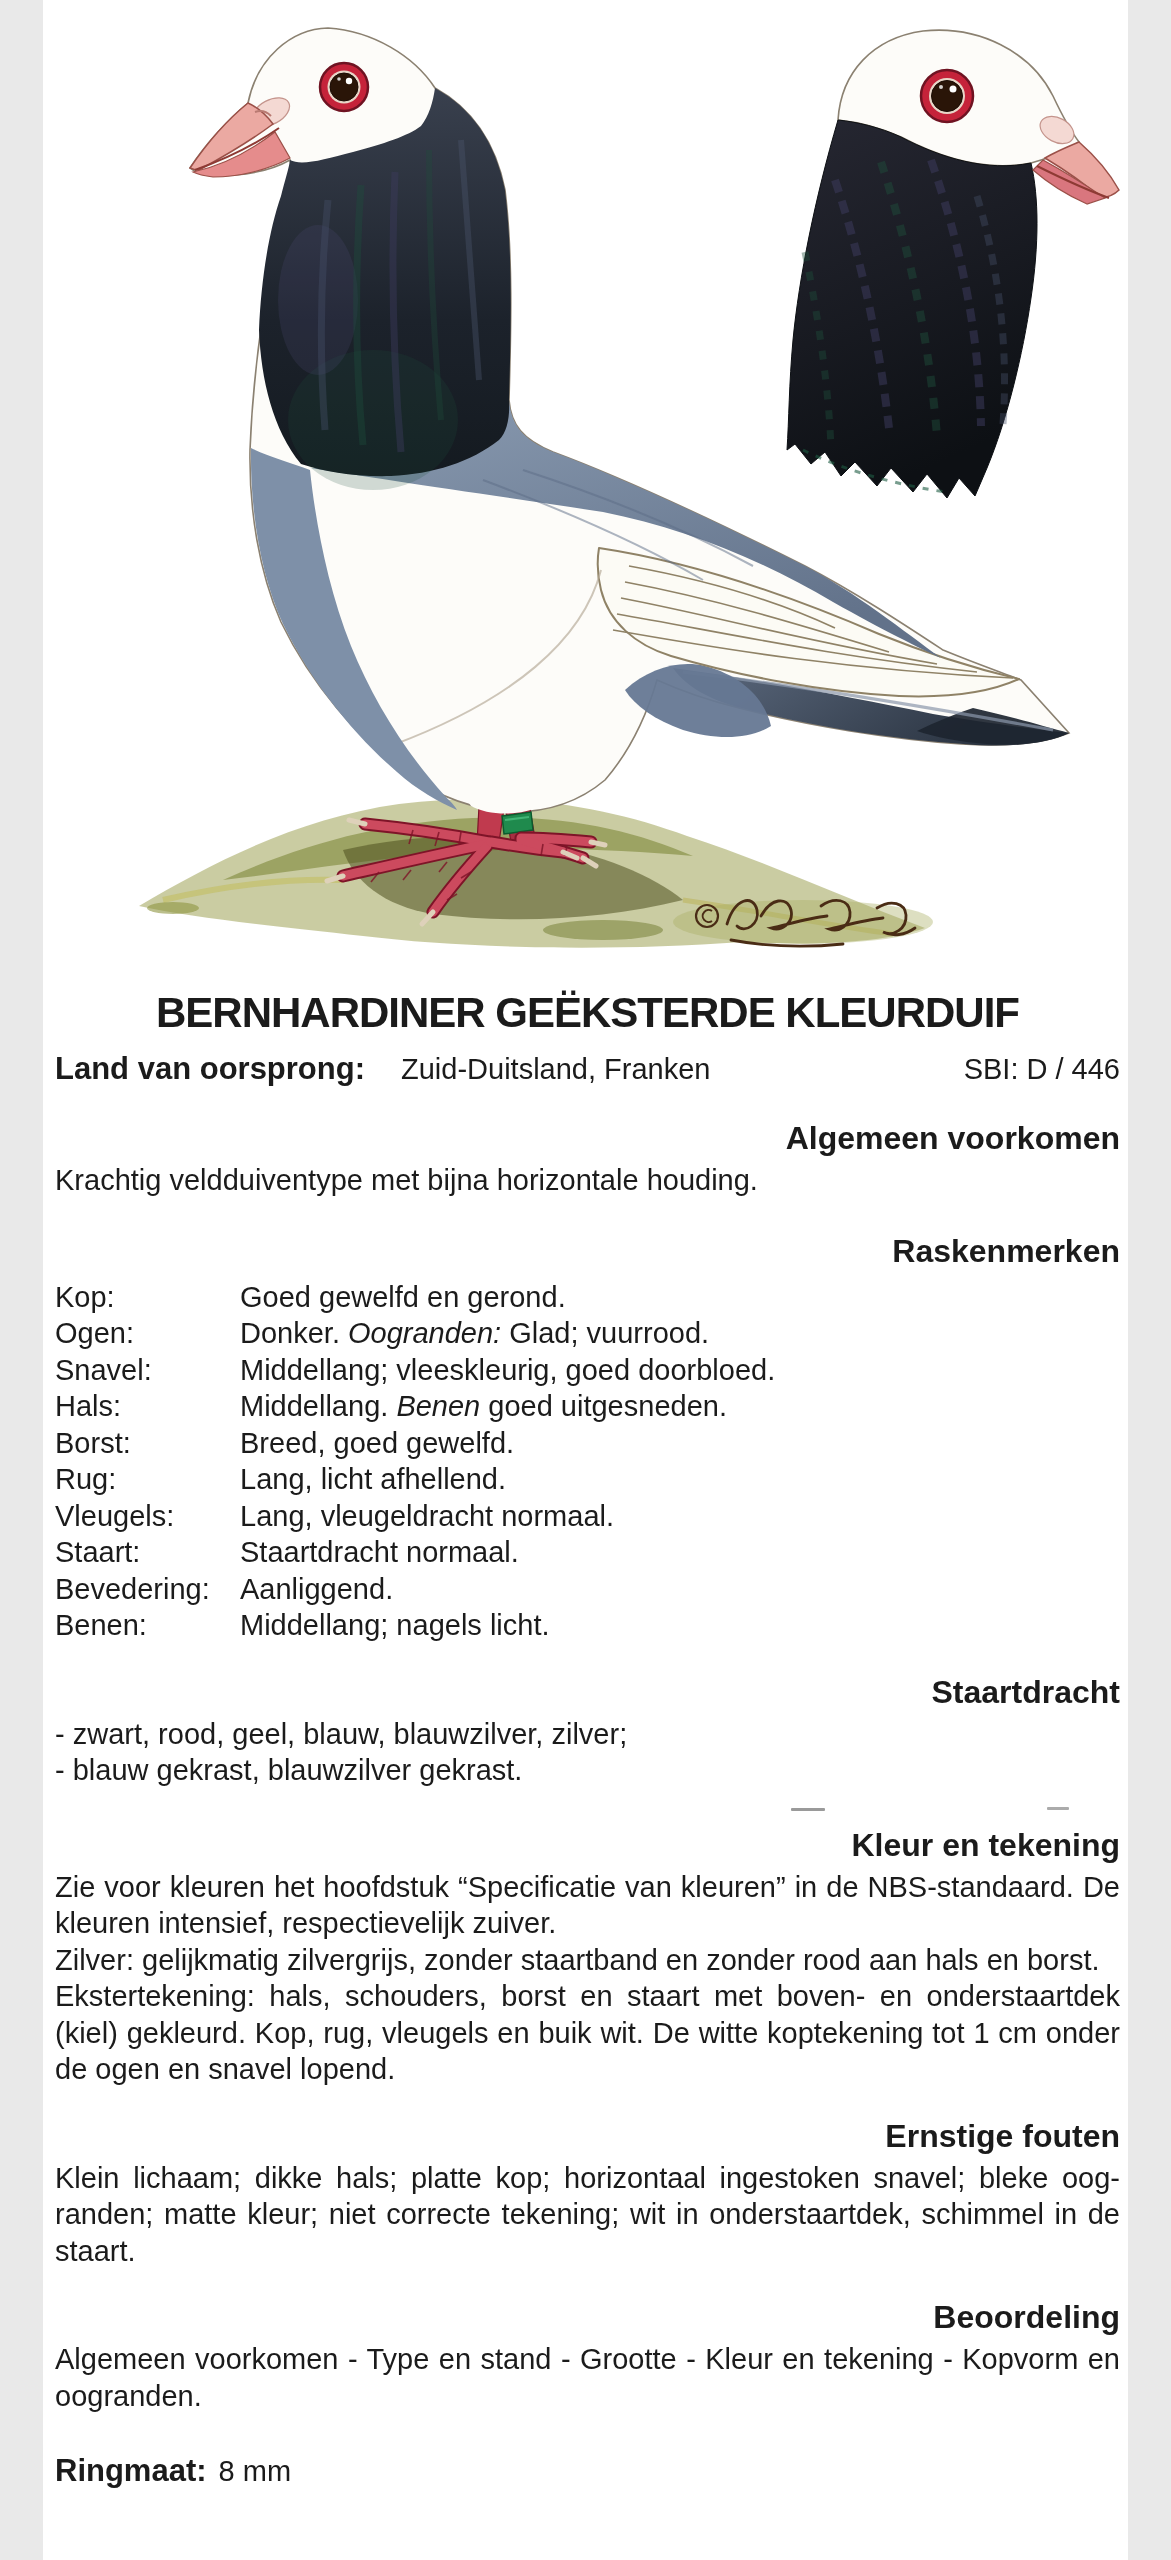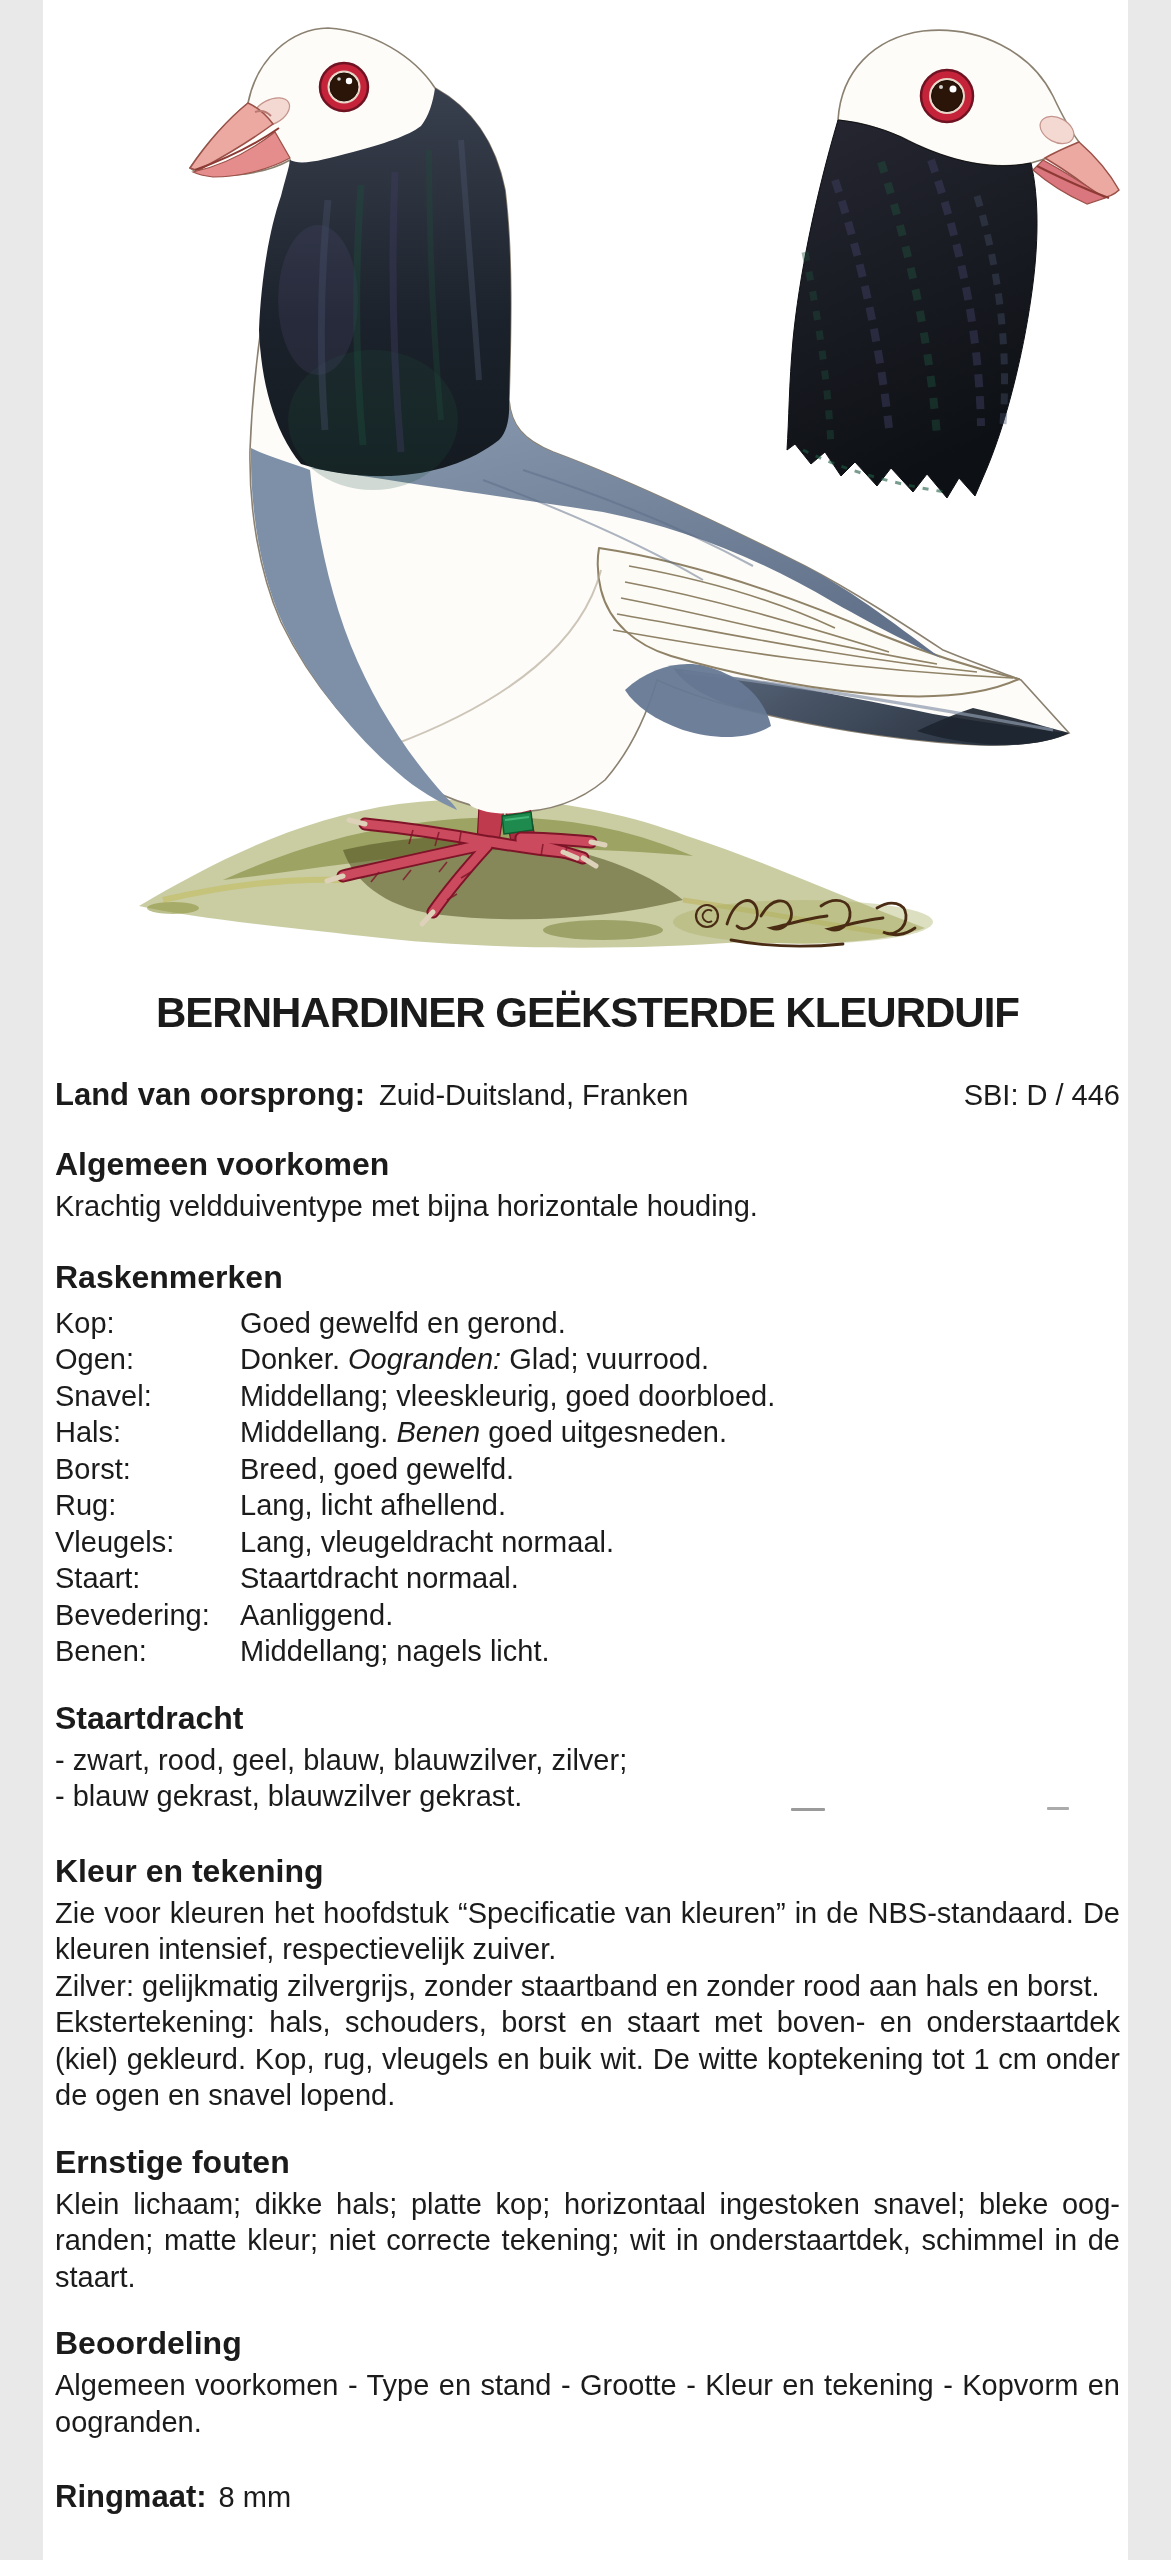--- a/index.html
+++ b/index.html
@@ -15,28 +15,28 @@
   .illustration{position:relative;width:1171px;height:950px;}
   .illustration svg{display:block;width:100%;height:100%;}
   .content{padding:0 8px 0 12px;}
   .doc-title{
     margin-top:40px;
     text-align:center;
     font-size:42px;line-height:46px;
     font-weight:bold;letter-spacing:-1px;
   }
   .origin-row{
-    margin-top:40px;
+    margin-top:14px;
     display:flex;align-items:baseline;
-    font-size:29px;line-height:38px;
+    font-size:29px;line-height:38px;gap:22px;
   }
   .origin-label{font-size:31px;font-weight:bold;margin-right:14px;white-space:nowrap;}
   .origin-value{flex:1;}
   .sbi{white-space:nowrap;}
-  h2{font-size:32px;line-height:36px;font-weight:bold;margin:0;}
+  h2{font-size:32px;line-height:36px;font-weight:bold;margin:0;text-align:right;}
   .body-text{font-size:29px;line-height:36.5px;margin:0;}
   .just{text-align:justify;}
   .sec-algemeen{margin-top:32px;}
   .sec-algemeen .body-text{margin-top:6px;}
   .sec-rasken{margin-top:34px;}
   .rk-rows{margin-top:10px;}
   .rk-row{display:grid;grid-template-columns:185px 1fr;font-size:29px;line-height:36.5px;}
   .it{font-style:italic;}
   .sec-kleurslagen{margin-top:30px;}
   .sec-kleurslagen .body-text{margin-top:6px;}

